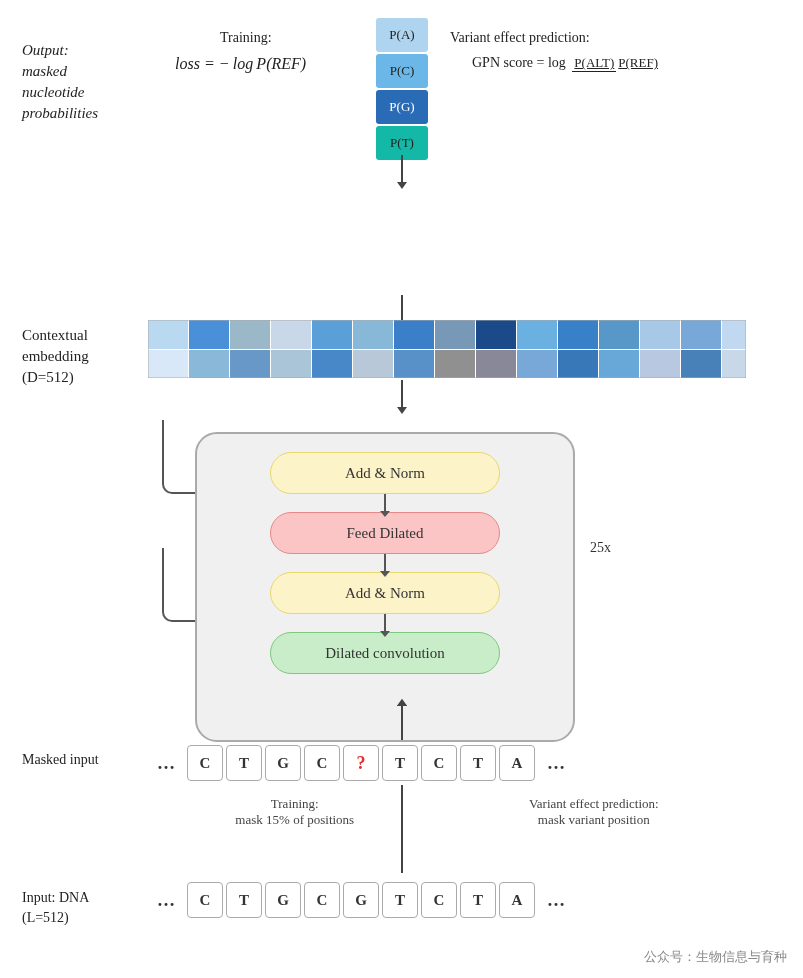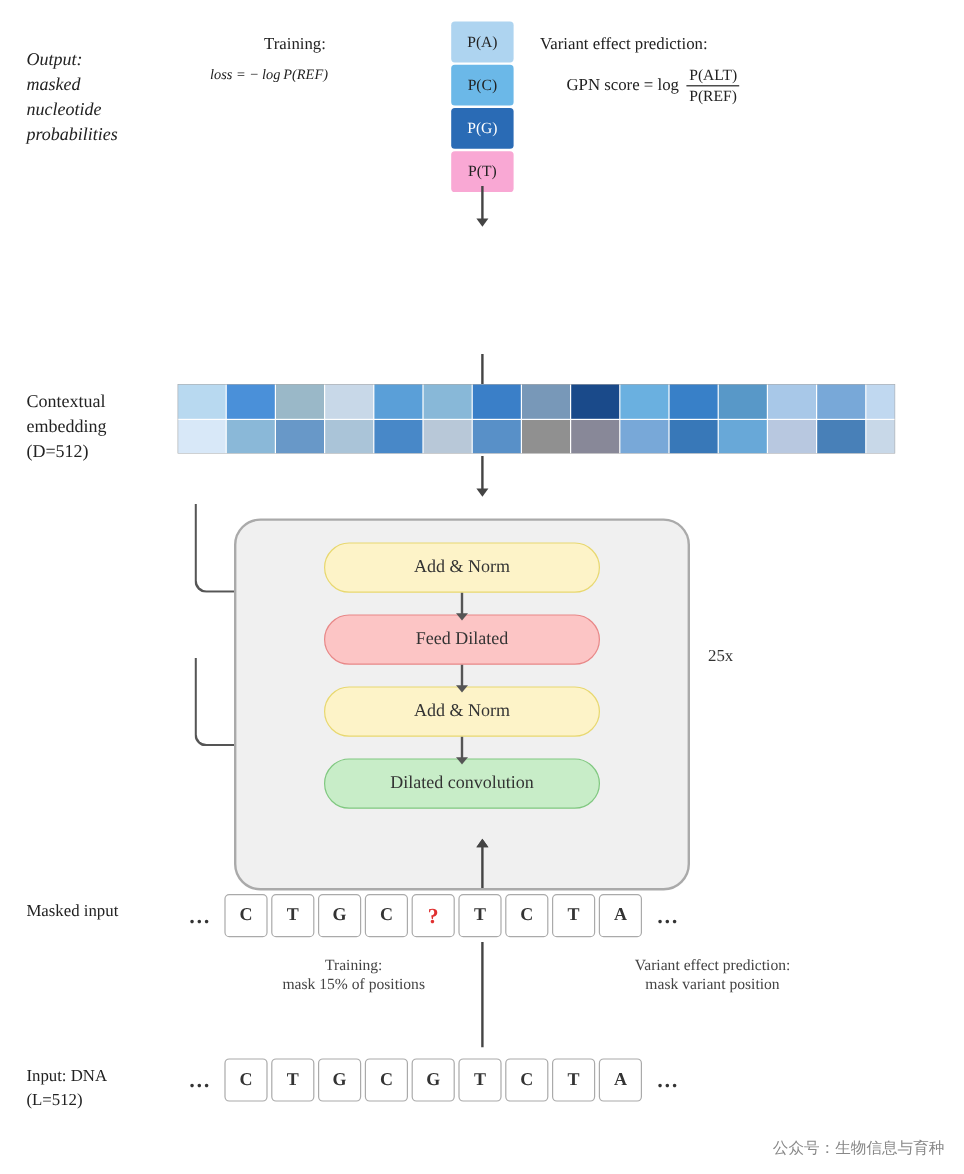--- a/index.html
+++ b/index.html
@@ -47,35 +47,35 @@
       align-items: center;
       justify-content: center;
       font-size: 13px;
       font-weight: 500;
       color: #222;
       border-radius: 3px;
     }
     .bar-pa { background: #aed4f0; }
     .bar-pc { background: #6bb8e8; }
     .bar-pg { background: #2a6bb5; color: white; }
-    .bar-pt { background: #f9a8d4; }
+    .bar-pt { background: #14b8a6; }
 
     
     .training-label {
       position: absolute;
       left: 220px;
       top: 30px;
       font-size: 14px;
       color: #222;
     }
     .training-formula {
       position: absolute;
       left: 175px;
       top: 55px;
-      font-size: 12px;
+      font-size: 16px;
       color: #222;
       font-style: italic;
     }
 
     
     .variant-label {
       position: absolute;
       left: 450px;
       top: 30px;
       font-size: 14px;
@@ -83,24 +83,25 @@
     }
     .variant-formula {
       position: absolute;
       left: 472px;
       top: 55px;
       font-size: 14px;
       color: #222;
     }
     .variant-formula .frac {
       display: inline-flex;
-      flex-direction: column;
+      flex-direction: row;
       vertical-align: middle;
       font-size: 13px;
       margin-left: 3px;
+      text-decoration: underline;
     }
     .variant-formula .frac .num { border-bottom: 1px solid #222; padding: 0 2px; }
     .variant-formula .frac .den { padding: 0 2px; }
 
     
     .arrow-down-prob {
       position: absolute;
       left: 401px;
       top: 155px;
       width: 2px;

